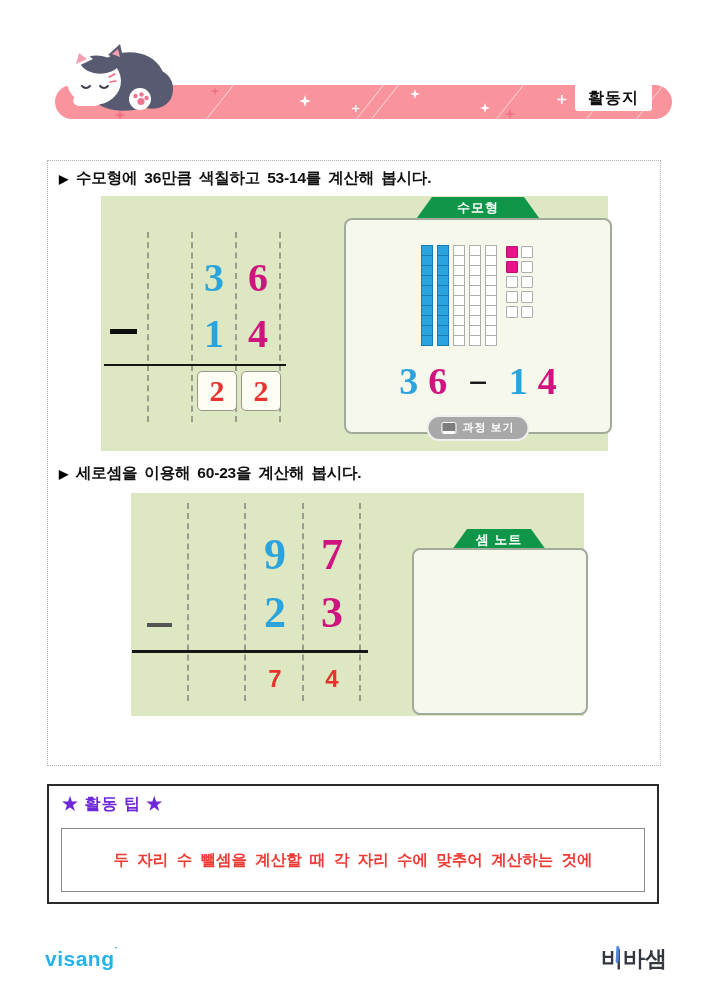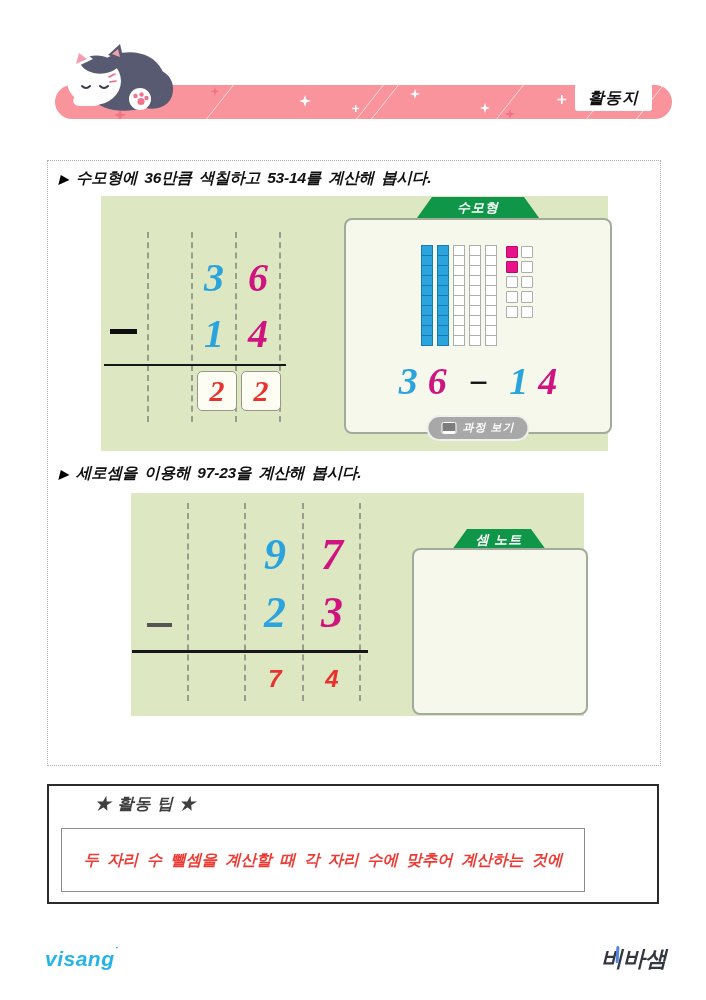--- a/index.html
+++ b/index.html
@@ -1,17 +1,17 @@
 <!DOCTYPE html>
 <html><head>
 <meta charset="utf-8">
 <style>
   html,body{margin:0;padding:0;background:#fff;}
   #page{position:relative;width:706px;height:1000px;background:#ffffff;overflow:hidden;
-        font-family:"Liberation Sans",sans-serif;color:#111;font-style:italic;}
+        font-family:"Liberation Sans",sans-serif;color:#111;}
 
   
   .banner{position:absolute;left:55px;top:85px;width:617px;height:34px;
           background:#f9939c;border-radius:17px;}
   .banner svg{position:absolute;left:0;top:0;}
   .badge{position:absolute;left:575px;top:84px;height:27px;background:#ffffff;
          border-radius:3px;padding:0 13px;line-height:27px;font-size:16px;
          font-weight:bold;color:#111;letter-spacing:1px;}
   .cat{position:absolute;left:52px;top:40px;width:125px;height:80px;}
 
@@ -62,22 +62,22 @@
                 border:1px solid #fff;border-radius:2px;
                 box-shadow:inset 0 -2px 0 #fff;}
 
   .ans-plain{position:absolute;width:44px;text-align:center;font-size:24px;
              font-weight:600;color:#e8322e;font-family:"Liberation Sans",sans-serif;}
 
   
   .tipbox{position:absolute;left:47px;top:784px;width:612px;height:120px;
           border:2px solid #2b2b2b;box-sizing:border-box;background:#fff;}
   .tip-title{position:absolute;left:13px;top:8px;font-size:16px;font-weight:bold;
-             letter-spacing:1px;color:#404040;margin-left:33px;}
-  .tip-inner{position:absolute;left:12px;top:42px;width:524px;height:64px;
+             letter-spacing:1px;color:#6d28d9;}
+  .tip-inner{position:absolute;left:12px;top:42px;width:584px;height:64px;
              border:1px solid #8a8a8a;box-sizing:border-box;display:flex;
              flex-direction:column;justify-content:center;text-align:center;}
   .tip-inner div{color:#ee3a34;font-size:15.5px;font-weight:600;line-height:26px;word-spacing:4px;}
 
   
   .visang-logo{position:absolute;left:45px;top:947px;font-size:21px;font-weight:bold;
                color:#25b3e8;letter-spacing:0.5px;}
   .visang-dot{position:absolute;right:-4px;top:-2px;font-size:12px;color:#25b3e8;}
   .viva-logo{position:absolute;left:601px;top:944px;font-size:22px;font-weight:600;color:#33373f;}
   .viva-accent{position:absolute;left:15px;top:2px;width:3px;height:17px;background:#5087e0;
@@ -250,21 +250,21 @@
         </div>
         <div class="process-btn">
           <span class="monitor-icon"></span>
           <span>과정 보기</span>
         </div>
       </div>
     </div>
 
     <div class="instr" style="top:302px;">
       <span class="bullet">▶</span>
-      <span>세로셈을 이용해 97-23을 계산해 봅시다.</span>
+      <span>세로셈을 이용해 60-23을 계산해 봅시다.</span>
     </div>
 
     <div class="greenpanel" style="left:83px;top:332px;width:453px;height:223px;">
       <div class="dash-line" style="left:56px;top:10px;height:198px;"></div>
       <div class="dash-line" style="left:113px;top:10px;height:198px;"></div>
       <div class="dash-line" style="left:171px;top:10px;height:198px;"></div>
       <div class="dash-line" style="left:228px;top:10px;height:198px;"></div>
 
       <div class="calc-digit blue" style="left:122px;top:40px;font-size:44px;">9</div>
       <div class="calc-digit magenta" style="left:179px;top:40px;font-size:44px;">7</div>

